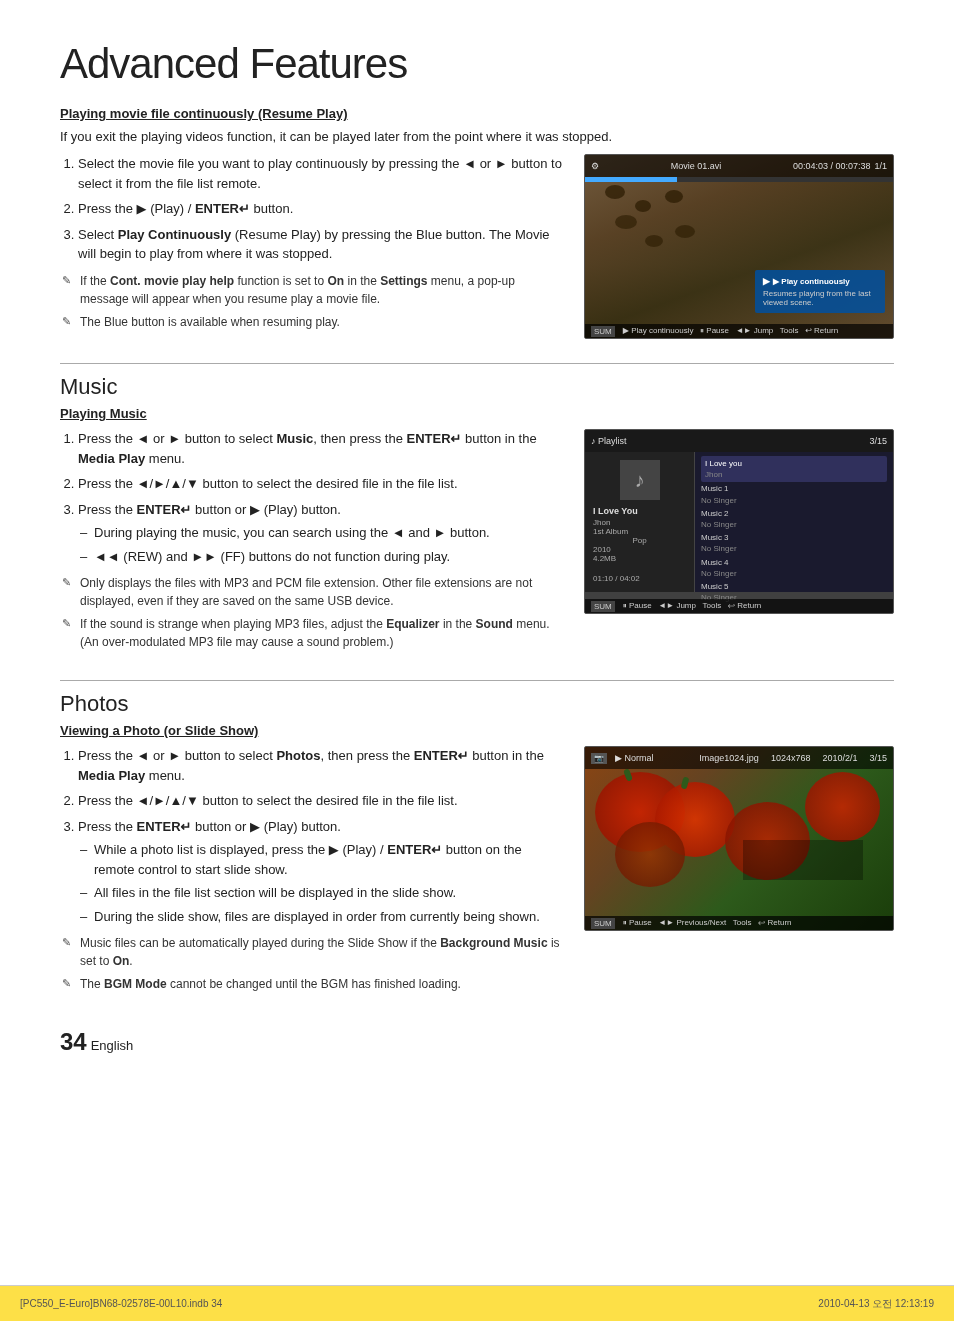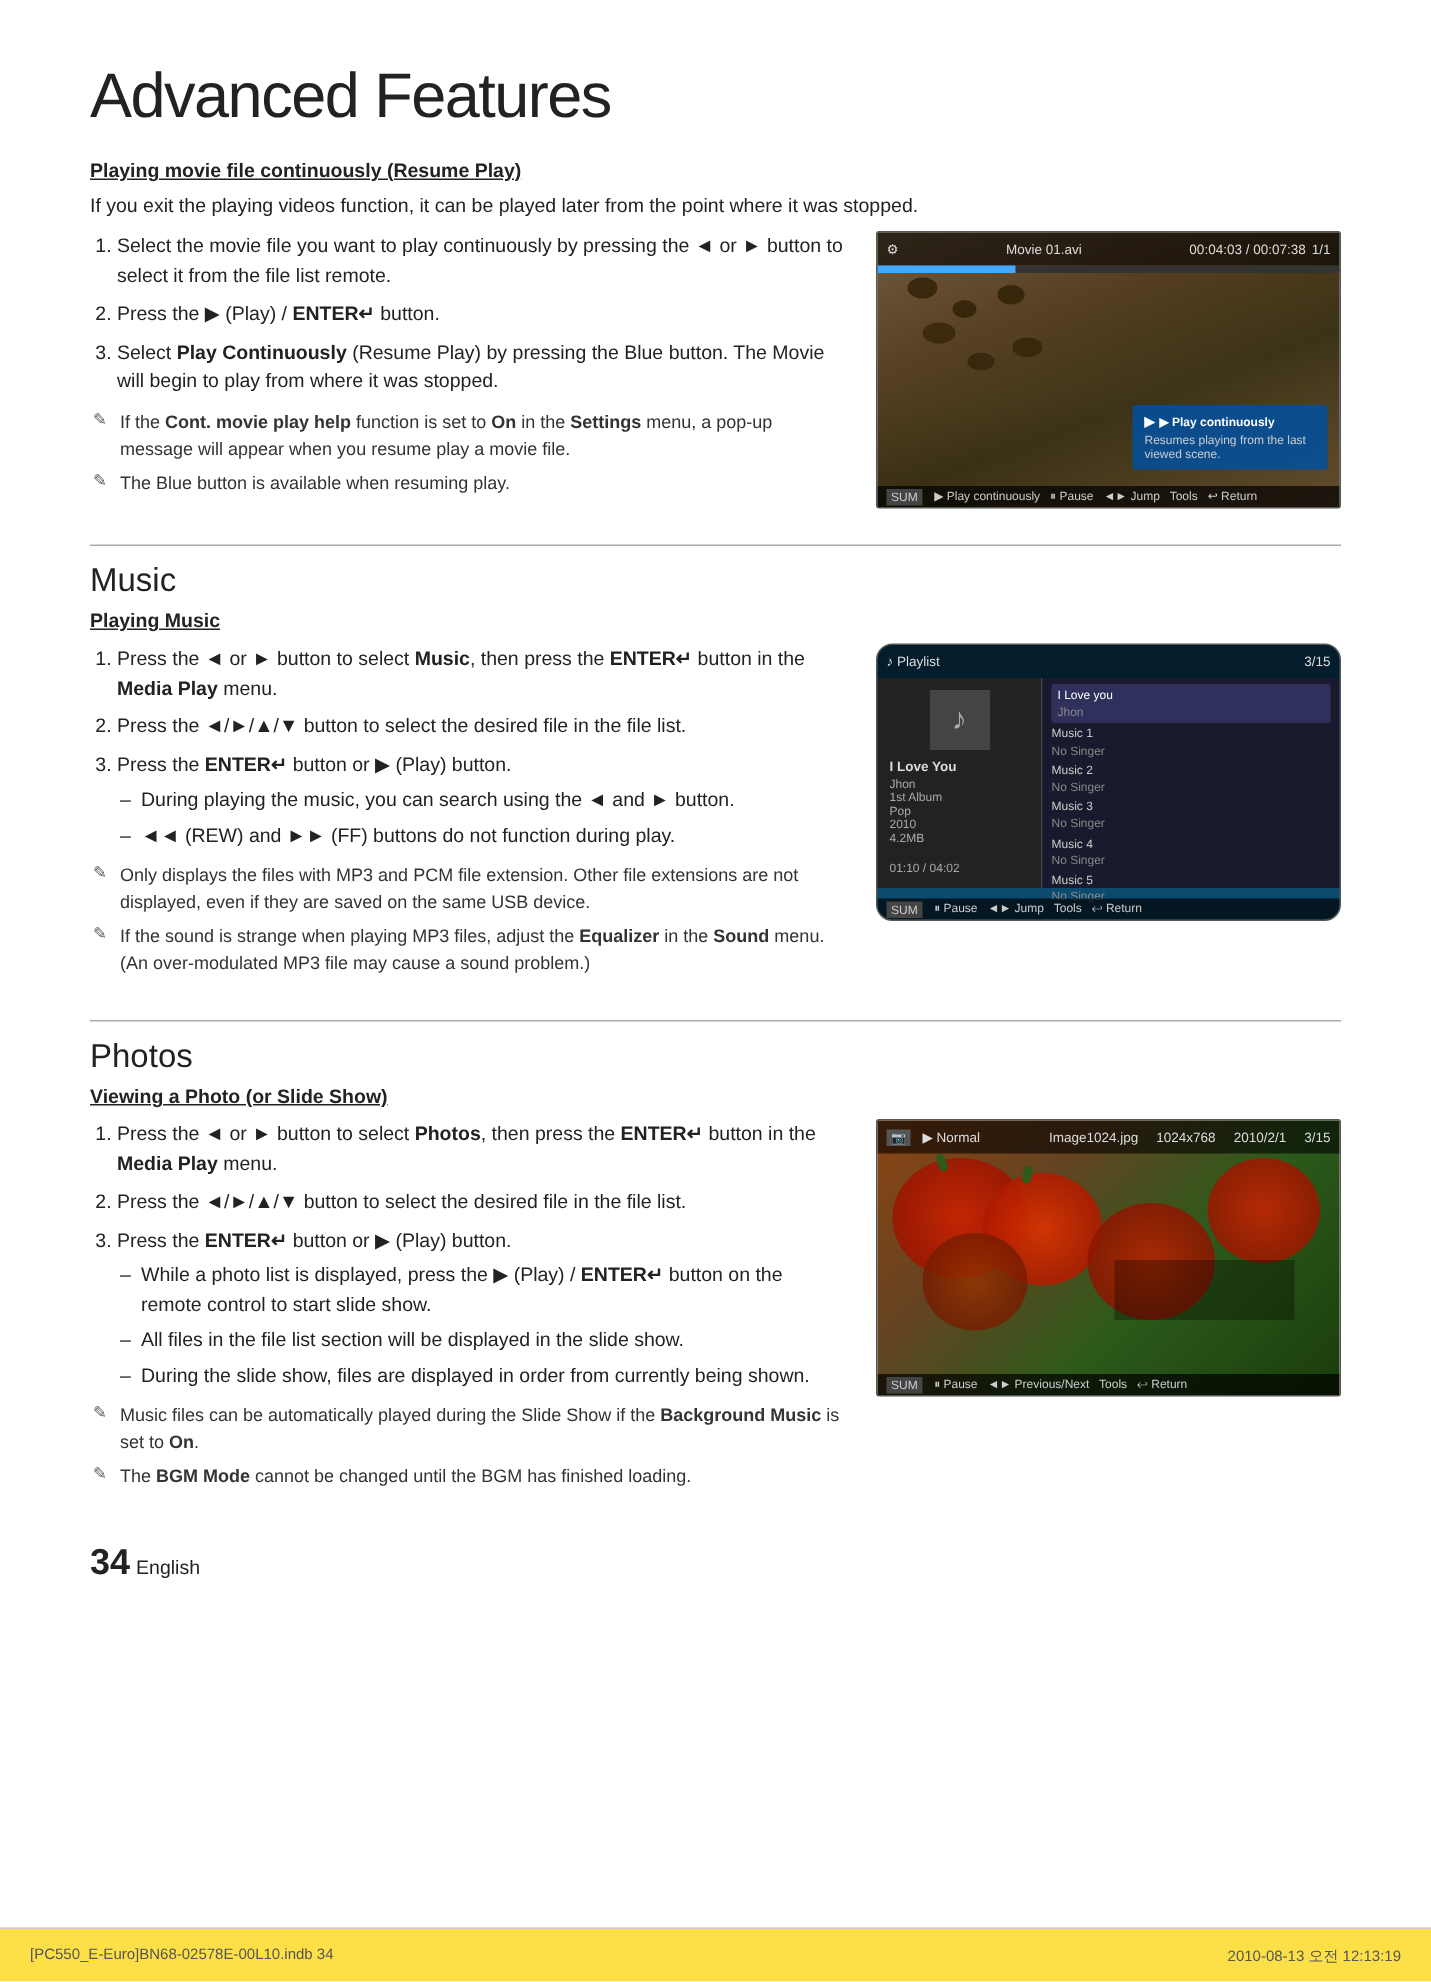--- a/index.html
+++ b/index.html
@@ -73,22 +73,21 @@
       overflow: hidden;
       color: #fff;
       font-size: 10px;
     }
 
     .screen-img.movie-screen {
       background: linear-gradient(180deg, #333 0%, #555 60%, #222 100%);
     }
 
     .screen-img.music-screen {
-      background: #0c4a6e;
-      border-radius: 11px;
+      background: #404040;
     }
 
     .screen-img.photo-screen {
       background: linear-gradient(135deg, #8B4513 0%, #654321 30%, #2d5a1b 60%, #1a3d0a 100%);
     }
 
     .screen-bar {
       position: absolute;
       top: 0;
       left: 0;
@@ -362,21 +361,21 @@
           <span style="margin-right:auto;">♪ Playlist</span>
           <span>3/15</span>
         </div>
 
         <div class="music-panel">
           <div class="music-left">
             <div class="music-note-icon">♪</div>
             <div style="font-weight:bold;font-size:9px;margin-bottom:2px;">I Love You</div>
             <div style="color:#aaa;font-size:8px;">Jhon</div>
             <div style="color:#aaa;font-size:8px;">1st Album</div>
-            <div style="color:#aaa;font-size:8px;">Pop</div>
+            <div style="color:#aaa;font-size:8px;text-align:center;">Pop</div>
             <div style="color:#aaa;font-size:8px;">2010</div>
             <div style="color:#aaa;font-size:8px;">4.2MB</div>
           </div>
           <div class="music-right">
             <div class="music-track music-selected-row active">
               <div>I Love you</div>
               <div class="singer">Jhon</div>
             </div>
             <div class="music-track">
               <div>Music 1</div>
@@ -462,14 +461,14 @@
   </div>
 </div>
 
 <div style="margin-top:30px;display:flex;align-items:baseline;gap:4px;">
   <span style="font-size:24px;font-weight:bold;">34</span>
   <span style="font-size:13px;">English</span>
 </div>
 
 <div class="footer-bar">
   <span>[PC550_E-Euro]BN68-02578E-00L10.indb   34</span>
-  <span>2010-08-13   오전 12:13:19</span>
+  <span>2010-04-13   오전 12:13:19</span>
 </div>
 
 </body></html>

